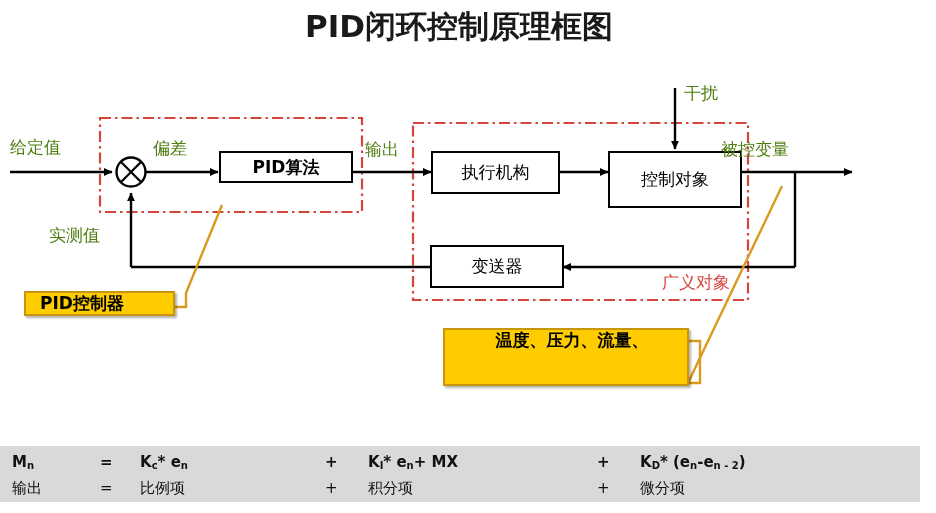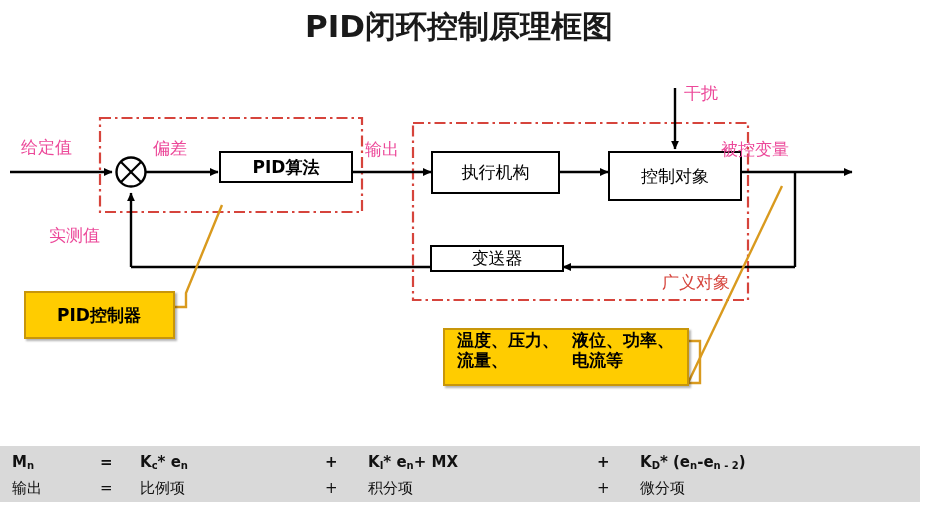--- a/index.html
+++ b/index.html
@@ -29,38 +29,38 @@
     border:2px solid #000;background:#fff;
     display:flex;align-items:center;justify-content:center;
     font-size:17px;font-weight:normal;color:#000;
     font-family:"DejaVu Sans","Liberation Sans",sans-serif;
   }
   .blk.bold{font-weight:bold;}
 
   
   .lbl{
     position:absolute;
-    font-size:17px;color:#ec4899;white-space:nowrap;
+    font-size:17px;color:#4d7c0f;white-space:nowrap;
     font-family:"DejaVu Sans","Liberation Sans",sans-serif;
   }
   .lbl.red{color:#d6443c;}
 
   
   .callout{
     position:absolute;box-sizing:border-box;
     background:#FFCC00;
     border:2px solid #C8960A;
     box-shadow:2px 2px 2px rgba(0,0,0,.30);
     display:flex;align-items:center;
     font-weight:bold;color:#000;
     font-family:"DejaVu Sans","Liberation Sans",sans-serif;
   }
   #callout-pid{
-    left:24px;top:291px;width:151px;height:48px;
-    padding-left:31px;font-size:17px;
+    left:24px;top:291px;width:151px;height:25px;
+    padding-left:14px;font-size:17px;
   }
   #callout-vars{
     left:443px;top:328px;width:246px;height:58px;
     padding-left:12px;font-size:17px;line-height:1.18;
     flex-direction:row;justify-content:center;align-items:flex-start;
   }
   #callout-vars span{display:block;}
 
   
   #formula{
@@ -128,49 +128,48 @@
   </svg>
 
   <div class="blk bold" id="blk-pid" style="left:219px;top:151px;width:134px;height:32px;">
     <span>PID算法</span>
   </div>
 
   <div class="blk" id="blk-actuator" style="left:431px;top:151px;width:129px;height:43px;">
     <span>执行机构</span>
   </div>
 
-  <div class="blk" id="blk-plant" style="left:608px;top:151px;width:134px;height:50px;">
+  <div class="blk" id="blk-plant" style="left:608px;top:151px;width:134px;height:57px;">
     <span>控制对象</span>
   </div>
 
-  <div class="blk" id="blk-transmitter" style="left:430px;top:245px;width:134px;height:27px;">
+  <div class="blk" id="blk-transmitter" style="left:430px;top:245px;width:134px;height:43px;">
     <span>变送器</span>
   </div>
 
-  <div class="lbl" style="left:10px;top:136px;margin-left:11px;">给定值</div>
+  <div class="lbl" style="left:10px;top:136px;">给定值</div>
 
   <div class="lbl" style="left:153px;top:137px;">偏差</div>
 
   <div class="lbl" style="left:365px;top:138px;">输出</div>
 
   <div class="lbl" style="left:49px;top:224px;">实测值</div>
 
   <div class="lbl" style="left:684px;top:82px;">干扰</div>
 
   <div class="lbl" style="left:721px;top:138px;">被控变量</div>
 
   <div class="lbl red" style="left:662px;top:271px;">广义对象</div>
 
   <div class="callout" id="callout-pid">
     <span>PID控制器</span>
   </div>
 
   <div class="callout" id="callout-vars">
     <span>温度、压力、流量、</span>
-    <span>液位、功率、电流等</span>
   </div>
 
   <div id="formula">
 
     <div class="frow" id="frow0">
       <div class="fcell b c0">
         <span>M</span>
           <sub>n</sub>
       </div>
       <div class="fcell b c1">=</div>

